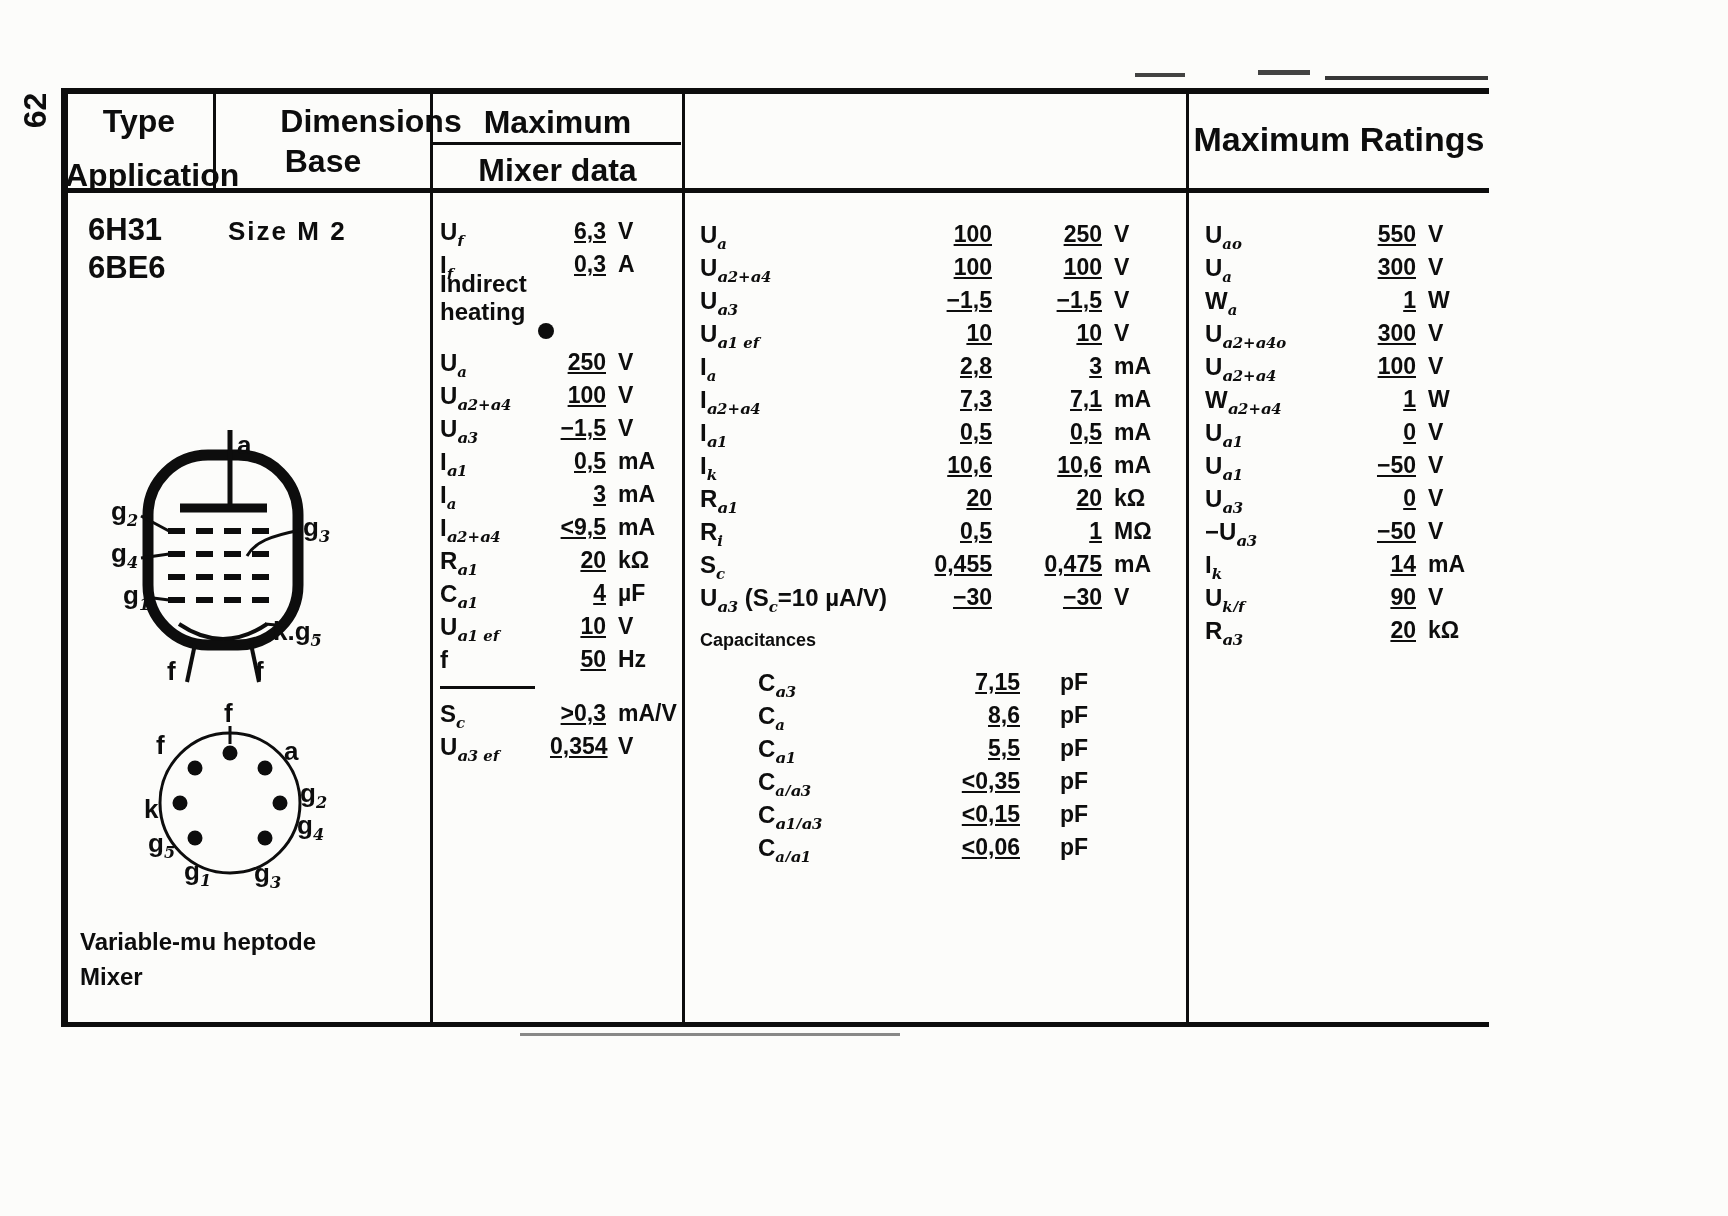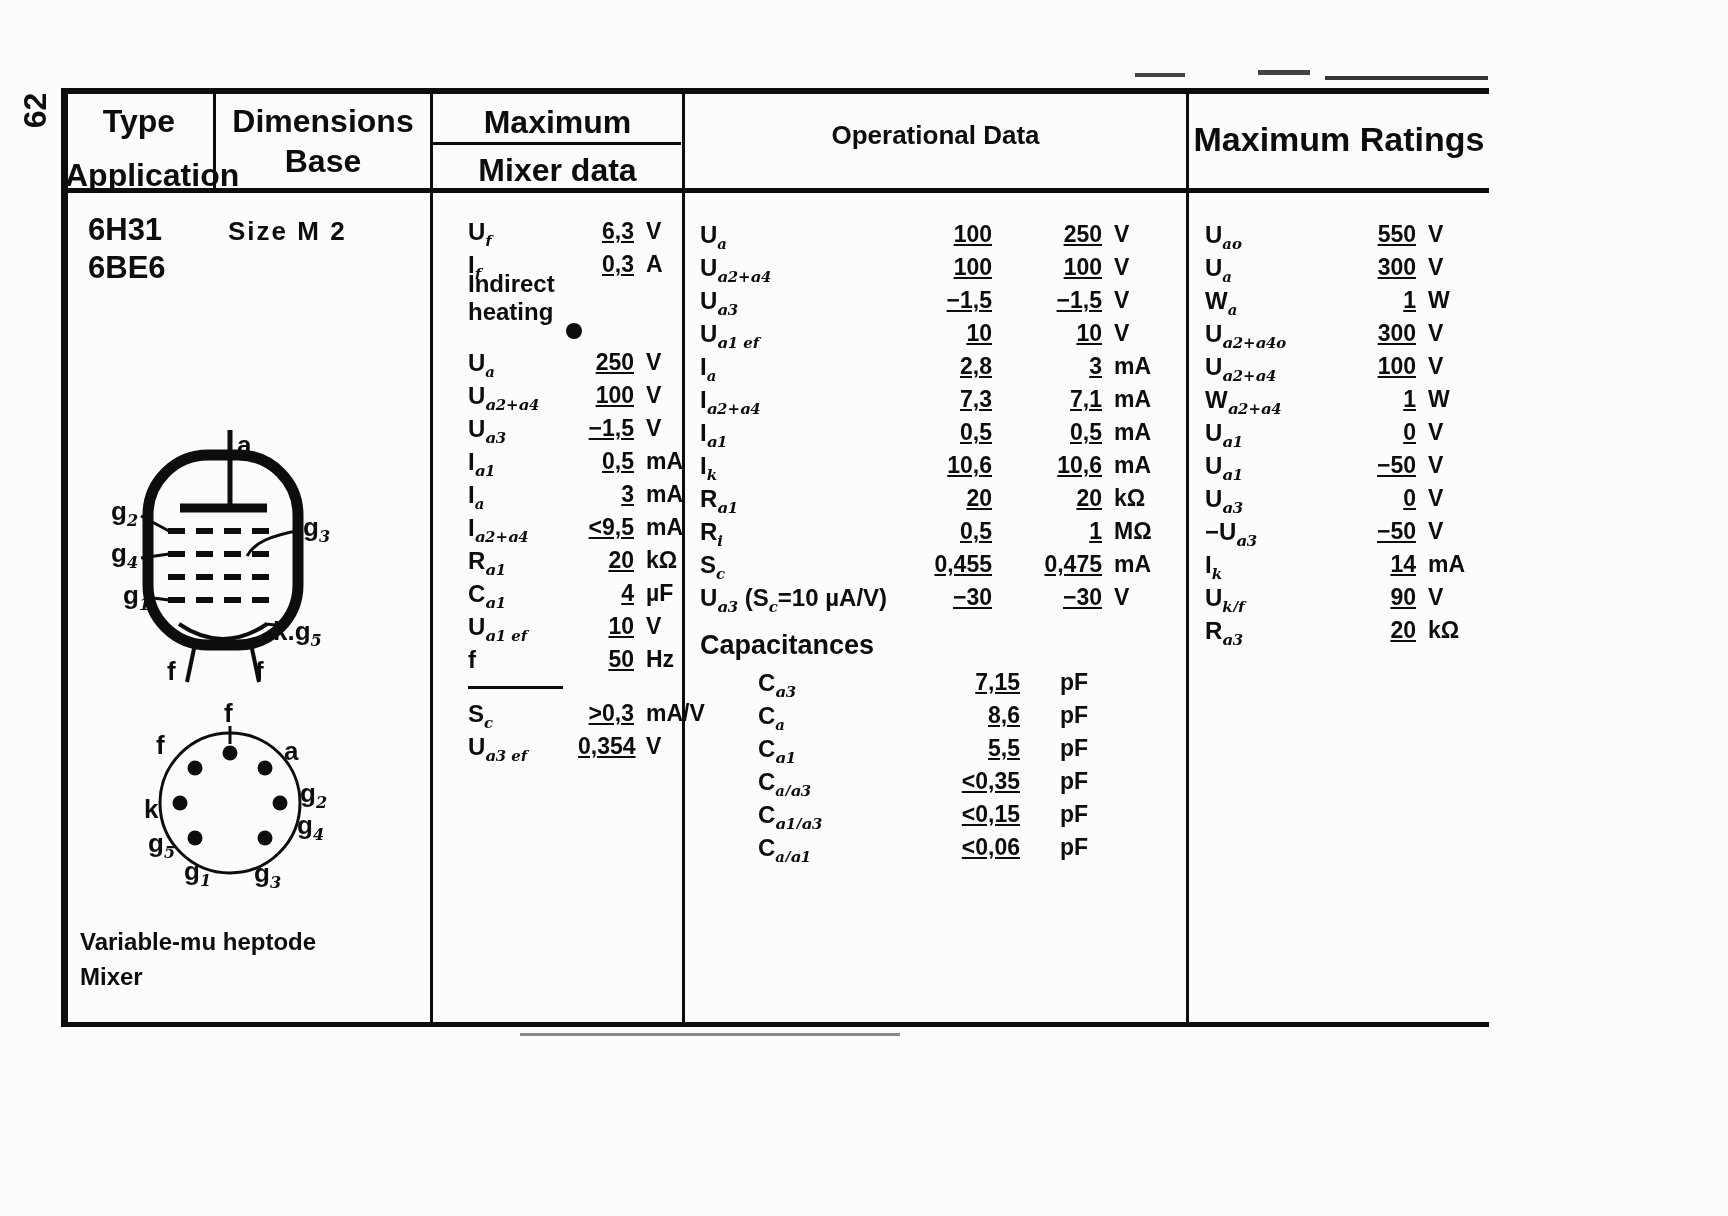--- a/index.html
+++ b/index.html
@@ -51,25 +51,24 @@
   <div class="rule" style="left:65px;top:1022px;width:1424px;height:5px;"></div>
   <div class="rule" style="left:61px;top:88px;width:7px;height:939px;"></div>
   <div class="rule" style="left:213px;top:94px;width:3px;height:94px;"></div>
   <div class="rule" style="left:430px;top:94px;width:3px;height:928px;"></div>
   <div class="rule" style="left:682px;top:94px;width:3px;height:928px;"></div>
   <div class="rule" style="left:1186px;top:94px;width:3px;height:928px;"></div>
   <div class="rule" style="left:433px;top:142px;width:248px;height:3px;"></div>
 
   <div class="hdr" style="left:65px;top:103px;width:148px;">Type</div>
   <div class="hdr" style="left:65px;top:157px;width:148px;">Application</div>
-  <div class="hdr" style="left:216px;top:103px;width:214px;">Dimensions</div>
+  <div class="hdr" style="left:216px;top:103px;width:214px;padding-left:48px;">Dimensions</div>
   <div class="hdr" style="left:216px;top:143px;width:214px;">Base</div>
   <div class="hdr" style="left:433px;top:104px;width:249px;">Maximum</div>
   <div class="hdr" style="left:433px;top:152px;width:249px;">Mixer data</div>
-  <div class="hdr" style="left:685px;top:120px;width:501px;font-size:26px;">Operational Data</div>
   <div class="hdr" style="left:1189px;top:120px;width:300px;font-size:34px;">Maximum Ratings</div>
 
   <div class="txt" style="left:88px;top:212px;font-size:31px;">6H31</div>
   <div class="txt" style="left:88px;top:250px;font-size:31px;">6BE6</div>
   <div class="txt" style="left:228px;top:216px;font-size:26px;letter-spacing:2px;">Size M 2</div>
   <div class="txt" style="left:80px;top:928px;font-size:24px;">Variable-mu heptode</div>
   <div class="txt" style="left:80px;top:963px;font-size:24px;">Mixer</div>
 
   <div class="fig" style="left:95px;top:428px;width:260px;height:270px;">
     <svg width="260" height="270" viewBox="0 0 260 270">
@@ -115,21 +114,21 @@
     <span class="flabel" style="left:16px;top:32px;"><span>f</span></span>
     <span class="flabel" style="left:144px;top:38px;"><span>a</span></span>
     <span class="flabel" style="left:160px;top:80px;"><span>g</span><sub class="s">2</sub></span>
     <span class="flabel" style="left:157px;top:112px;"><span>g</span><sub class="s">4</sub></span>
     <span class="flabel" style="left:4px;top:96px;"><span>k</span></span>
     <span class="flabel" style="left:8px;top:130px;text-align:right;"><span>g</span><sub class="s">5</sub></span>
     <span class="flabel" style="left:44px;top:158px;"><span>g</span><sub class="s">1</sub></span>
     <span class="flabel" style="left:114px;top:160px;"><span>g</span><sub class="s">3</sub></span>
   </div>
 
-  <div class="specblock heatgrid" style="left:440px;top:215px;width:236px;margin-left:28px;">
+  <div class="specblock heatgrid" style="left:440px;top:215px;width:236px;">
     <div>
 
         <div class="srow">
           <span class="lbl"><span>U</span><sub class="s">f</sub></span>
           <span class="v">6,3</span>
           <span class="u">V</span>
         </div>
 
         <div class="srow">
           <span class="lbl"><span>I</span><sub class="s">f</sub></span>
@@ -308,21 +307,21 @@
         <div class="srow">
           <span class="lbl"><span>U</span><sub class="s">g3</sub><span> (S</span><sub class="s">c</sub><span>=10 µA/V)</span></span>
           <span class="v1">−30</span>
           <span class="v2">−30</span>
           <span class="u">V</span>
         </div>
       </div>
   </div>
 
   <div class="specblock" style="left:700px;top:630px;width:420px;">
-    <div class="txt" style="position:static;font-size:27px;height:36px;">Capacitances</div>
+    <div class="txt" style="position:static;font-size:18px;height:36px;">Capacitances</div>
     <div class="capgrid">
 
         <div class="srow">
           <span class="lbl"><span>C</span><sub class="s">g3</sub></span>
           <span class="v">7,15</span>
           <span class="u">pF</span>
         </div>
 
         <div class="srow">
           <span class="lbl"><span>C</span><sub class="s">a</sub></span>

